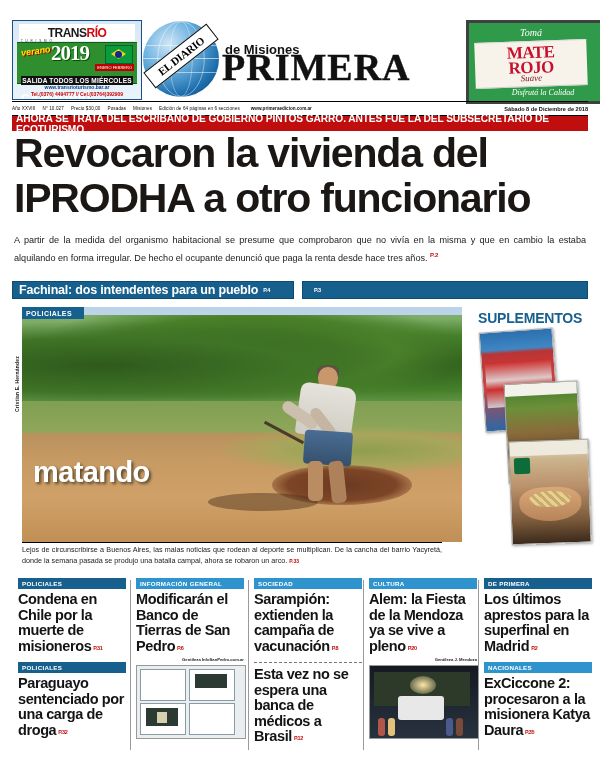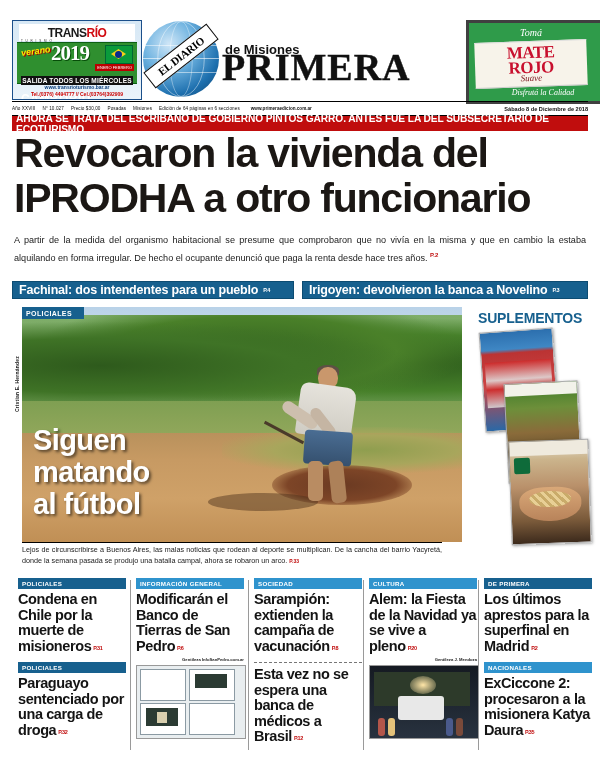--- a/index.html
+++ b/index.html
@@ -263,21 +263,20 @@
   <div class="subhead">
     <span>A partir de la medida del organismo habitacional se presume que comprobaron que no vivía en la misma y que en cambio la estaba alquilando en forma irregular. De hecho el ocupante denunció que paga la renta desde hace tres años.</span>
     <span class="pg">P.2</span>
   </div>
 
   <div class="bluebar bb1">
     <span>Fachinal: dos intendentes para un pueblo</span>
     <span class="pg">P.4</span>
   </div>
   <div class="bluebar bb2">
-    <span>Irigoyen: devolvieron la banca a Novelino</span>
     <span class="pg">P.3</span>
   </div>
 
   <div class="photo">
     <div class="sky"></div>
     <div class="trees"></div>
     <div class="midground"></div>
     <div class="ground"></div>
     <div class="grasspatch"></div>
     <div class="dirtdark"></div>
@@ -290,23 +289,22 @@
       <div class="arm2"></div>
       <div class="shorts"></div>
       <div class="leg1"></div>
       <div class="leg2"></div>
       <div class="tool"></div>
     </div>
   </div>
   <div class="photo-tag">POLICIALES</div>
   <div class="photo-credit">Cristian E. Hernández</div>
   <div class="ph-head">
-    <span>Siguen</span><br>
+    <br>
     <span>matando</span><br>
-    <span>al fútbol</span>
   </div>
   <div class="caprule"></div>
   <div class="caption">
     <span>Lejos de circunscribirse a Buenos Aires, las malas noticias que rodean al deporte se multiplican. De la cancha del barrio Yacyretá, donde la semana pasada se produjo una batalla campal, ahora se robaron un arco.</span>
     <span class="pg">P.33</span>
   </div>
 
   <div class="sup-title">SUPLEMENTOS</div>
   <div class="sup-stack">
     <div class="supcard sup1">
@@ -366,21 +364,21 @@
       </div>
       <div class="dotrule"></div>
       <div class="bhead">
         <span>Esta vez no se espera una banca de médicos a Brasil</span><span class="pg">P.12</span>
       </div>
     </div>
 
     <div class="bcol c3">
       <div class="sect">CULTURA</div>
       <div class="bhead">
-        <span>Alem: la Fiesta de la Navidad ya se vive a pleno</span><span class="pg">P.20</span>
+        <span>Alem: la Fiesta de la Mendoza ya se vive a pleno</span><span class="pg">P.20</span>
       </div>
       <div class="bcredit">Gentileza J. Mendoza</div>
       <div class="thumb th-night">
         <div class="bld"></div>
         <div class="lamp"></div>
         <div class="van"></div>
         <div class="p" style="left:8px;background:#b3564a;"></div>
         <div class="p" style="left:18px;background:#e4c27a;"></div>
         <div class="p" style="left:76px;background:#4a5a8c;"></div>
         <div class="p" style="left:86px;background:#7a4a3a;"></div>

